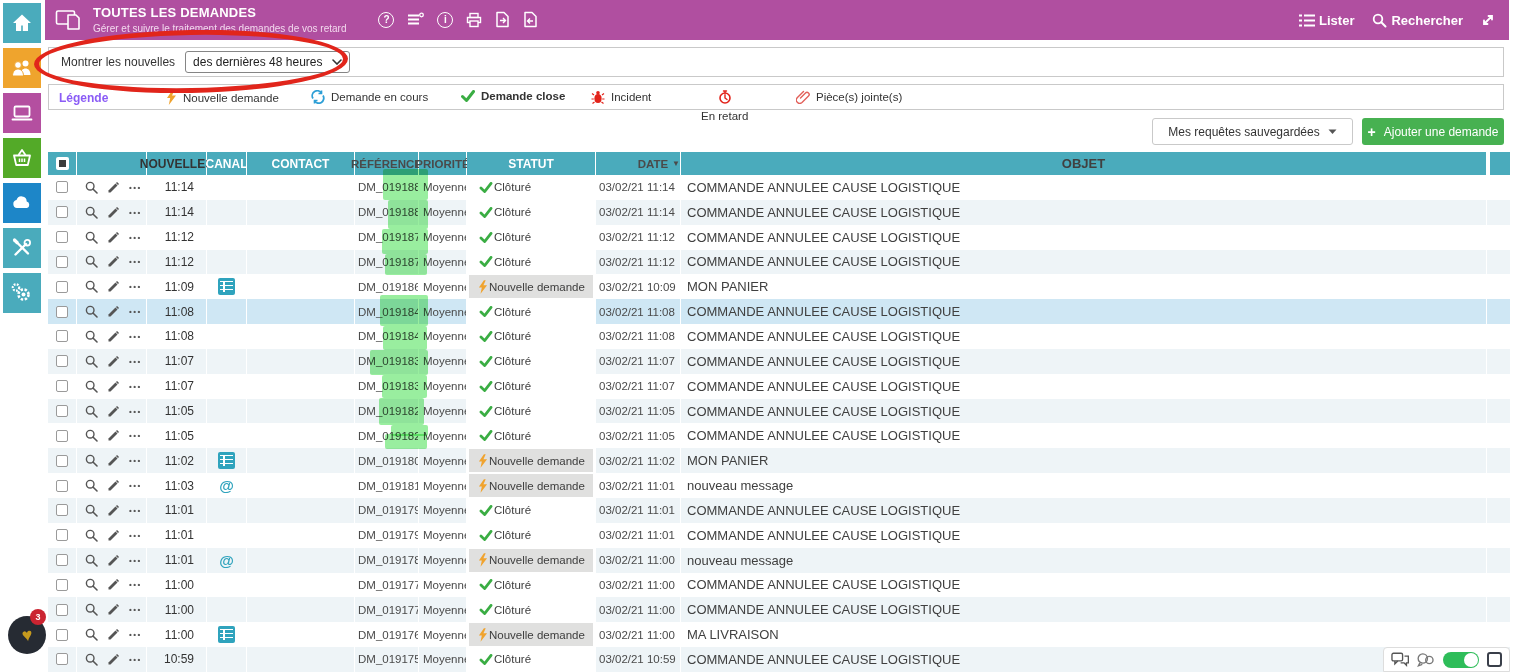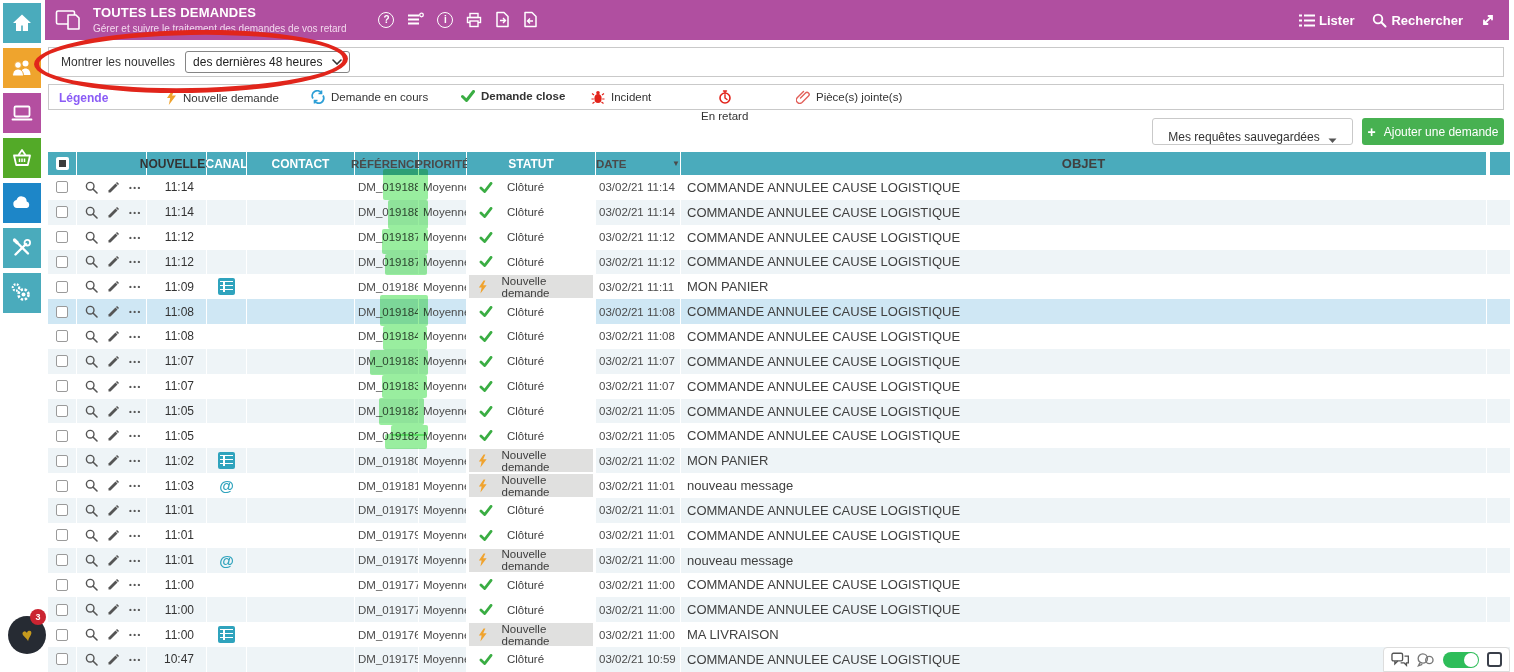--- a/index.html
+++ b/index.html
@@ -30,21 +30,21 @@
 
   
   .legend-bar { position:absolute; left:48px; top:84px; width:1456px; height:26px; border:1px solid #c9c9c9; background:#fff; }
   .legend-title { position:absolute; left:10px; top:6px; font-size:12px; font-weight:bold; color:#8b5cf6; }
   .lg-item { position:absolute; top:5px; display:flex; align-items:center; gap:6px; font-size:11.5px; color:#333; }
   .lg-item:nth-of-type(2){ left:117px; } .lg-item:nth-of-type(3){ left:262px; }
   .lg-item:nth-of-type(4){ left:412px;font-weight:bold; } .lg-item:nth-of-type(5){ left:542px; }
   .lg-item:nth-of-type(6){ left:652px;flex-direction:column; } .lg-item:nth-of-type(7){ left:747px; }
 
   
-  .btn-saved { position:absolute; left:1152px; top:118px; width:201px; height:27px; background:#fff; border:1px solid #c9c9c9; border-radius:3px; font-size:12px; color:#333; display:flex; align-items:flex-end; justify-content:center; gap:8px; cursor:pointer; font-family:inherit; }
+  .btn-saved { position:absolute; left:1152px; top:118px; width:201px; height:27px; background:#fff; border:1px solid #c9c9c9; border-radius:3px; font-size:12px; color:#333; display:flex; align-items:center; justify-content:center; gap:8px; cursor:pointer; font-family:inherit; }
   .btn-add { position:absolute; left:1362px; top:118px; width:142px; height:27px; background:#47b151; border:none; border-radius:3px; color:#fff; font-size:12px; display:flex; align-items:center; justify-content:center; gap:8px; cursor:pointer; font-family:inherit; }
   .btn-add .plus { font-size:14px; font-weight:bold; }
 
   
   .rtable { position:absolute; left:48px; top:152px; width:1462px; }
   .thead { display:flex; height:23px; }
   .th { background:#4aabbc; color:#fff; font-size:12px; font-weight:bold; display:flex; align-items:center; justify-content:center; border-right:1px solid #fff; cursor:pointer; }
   .tr { display:flex; height:24.85px; background:#fff; cursor:pointer; }
   .row-stripe { background:#eef4f7; }
   .row-selected { background:#cfe7f4; }
@@ -70,21 +70,21 @@
   .more-dots { font-size:8px; letter-spacing:1.5px; color:#555; font-weight:bold; }
 
   .canal-form { width:17px; height:17px; border-radius:2px; background:#2fa3bd; position:relative; display:none; }
   .canal-form::before { content:""; position:absolute; left:2px; right:2px; top:3px; height:11px;
      background:linear-gradient(#fff 1.5px, transparent 1.5px); background-size:100% 4px; }
   .canal-form::after { content:""; position:absolute; left:5px; top:3px; width:1.5px; height:11px; background:#fff; }
   .canal-email { display:none; color:#2fa3bd; font-size:15px; font-weight:bold; line-height:1; }
   .has-form .canal-form { display:block; }
   .has-email .canal-email { display:block; }
 
-  .status-wrap { display:flex; align-items:center; gap:14px; width:100%; height:100%; padding-left:12px; font-size:11.5px; color:#3d3d3d; }
+  .status-wrap { display:flex; align-items:center; gap:1px; width:100%; height:100%; padding-left:12px; font-size:11.5px; color:#3d3d3d; }
   .st-new .status-wrap { background:#e0e0df; margin:1px 2px; padding-left:9px; width:calc(100% - 4px); height:calc(100% - 2px); }
   .ic-check, .ic-bolt { display:none; }
   .st-closed .ic-check { display:block; }
   .st-new .ic-bolt { display:block; }
 
   .sort-desc { margin-left:4px; font-size:8px; }
 
   
   .green-mark { position:absolute; background:#44e04f; opacity:.55; mix-blend-mode:multiply; z-index:20; pointer-events:none; border-radius:2px; }
   .red-circle { position:absolute; border:5px solid #e1251b; border-radius:50%; transform:rotate(-1deg); z-index:60; pointer-events:none; }
@@ -284,21 +284,21 @@
     <div class="th c0">
         <span class="hd-cb"></span>
       </div>
     <div class="th c1"></div>
     <div class="th c2" style="justify-content:center;padding:0">NOUVELLES</div>
     <div class="th c3">CANAL</div>
     <div class="th c4" style="justify-content:center">CONTACT</div>
     <div class="th c5" style="justify-content:center;padding:0">RÉFÉRENCE</div>
     <div class="th c6" style="justify-content:center;padding:0">PRIORITÉ</div>
     <div class="th c7" style="justify-content:center;background:#4aabbc">STATUT</div>
-    <div class="th c8" style="justify-content:space-between;padding:0">
+    <div class="th c8" style="justify-content:flex-end;padding:0">
       <span>DATE</span>
         <span class="sort-desc">▼</span>
     </div>
     <div class="th c9" style="justify-content:center;padding:0">OBJET</div>
     <div class="th c10"></div>
   </div>
   <div class="tbody">
       <div class="tr">
     <div class="td c0">
           <span class="row-cb"></span>
@@ -535,21 +535,21 @@
     <div class="td c7 st-new">
       <span class="status-wrap">
         <svg class="ic-bolt" width="10" height="14" viewBox="0 0 11 15">
               <path d="M6.5 0 L1 8 h3.2 L2.8 15 L10 5.5 H6 L8.5 0 Z" fill="#f0a32e"></path>
             </svg>
 
         <span>Nouvelle demande</span>
       </span>
     </div>
     <div class="td c8">
-          <span>03/02/21 11:11</span>
+          <span>03/02/21 10:09</span>
         </div>
     <div class="td c9">
           <span>MON PANIER</span>
         </div>
     <div class="td c10"></div>
   </div>
       <div class="tr row-selected">
     <div class="td c0">
           <span class="row-cb"></span>
         </div>
@@ -1262,21 +1262,21 @@
       </span>
       <span class="act">
         <svg width="13" height="13" viewBox="0 0 13 13">
               <path d="M1.5 9.5 L8.5 2.5 L10.5 4.5 L3.5 11.5 L1.5 11.5 Z" fill="#555"></path>
               <path d="M9.5 1.5 L11.5 3.5" stroke="#555" stroke-width="1.6"></path>
             </svg>
       </span>
       <span class="act more-dots">•••</span>
     </div>
     <div class="td c2">
-          <span>10:47</span>
+          <span>10:59</span>
         </div>
     <div class="td c3">
       
       
     </div>
     <div class="td c4"></div>
     <div class="td c5">
           <span>DM_019175</span>
         </div>
     <div class="td c6">

